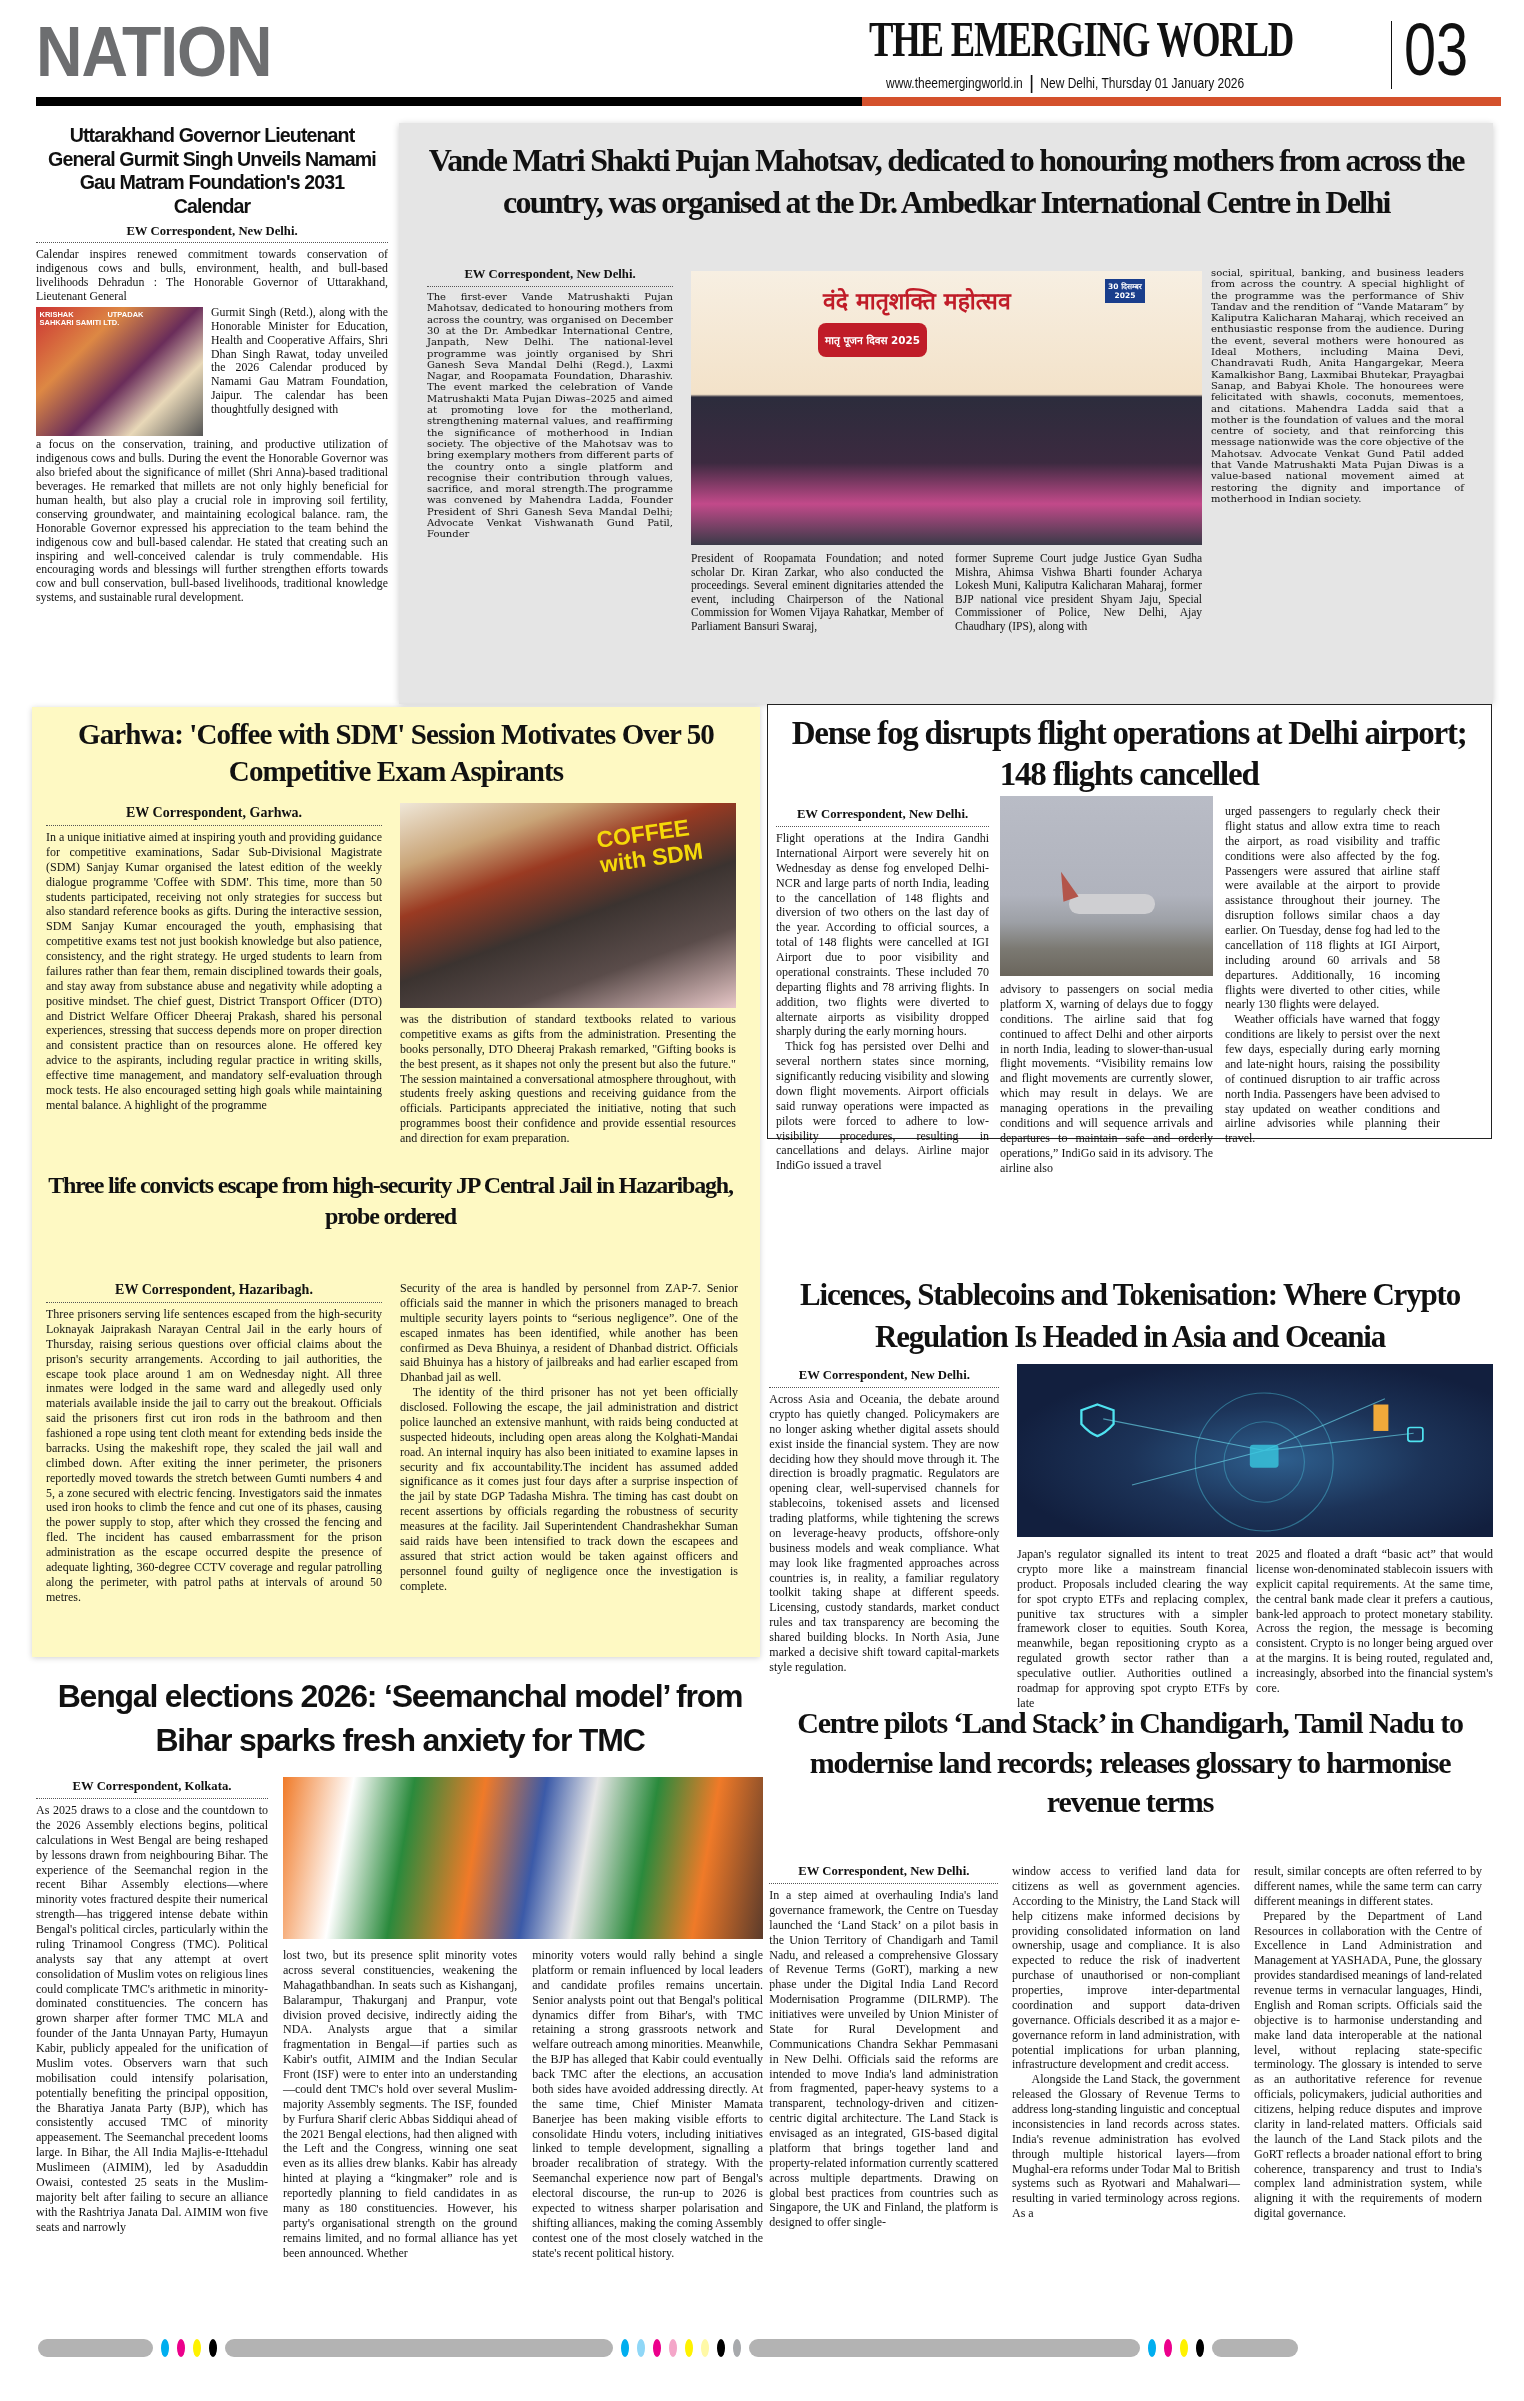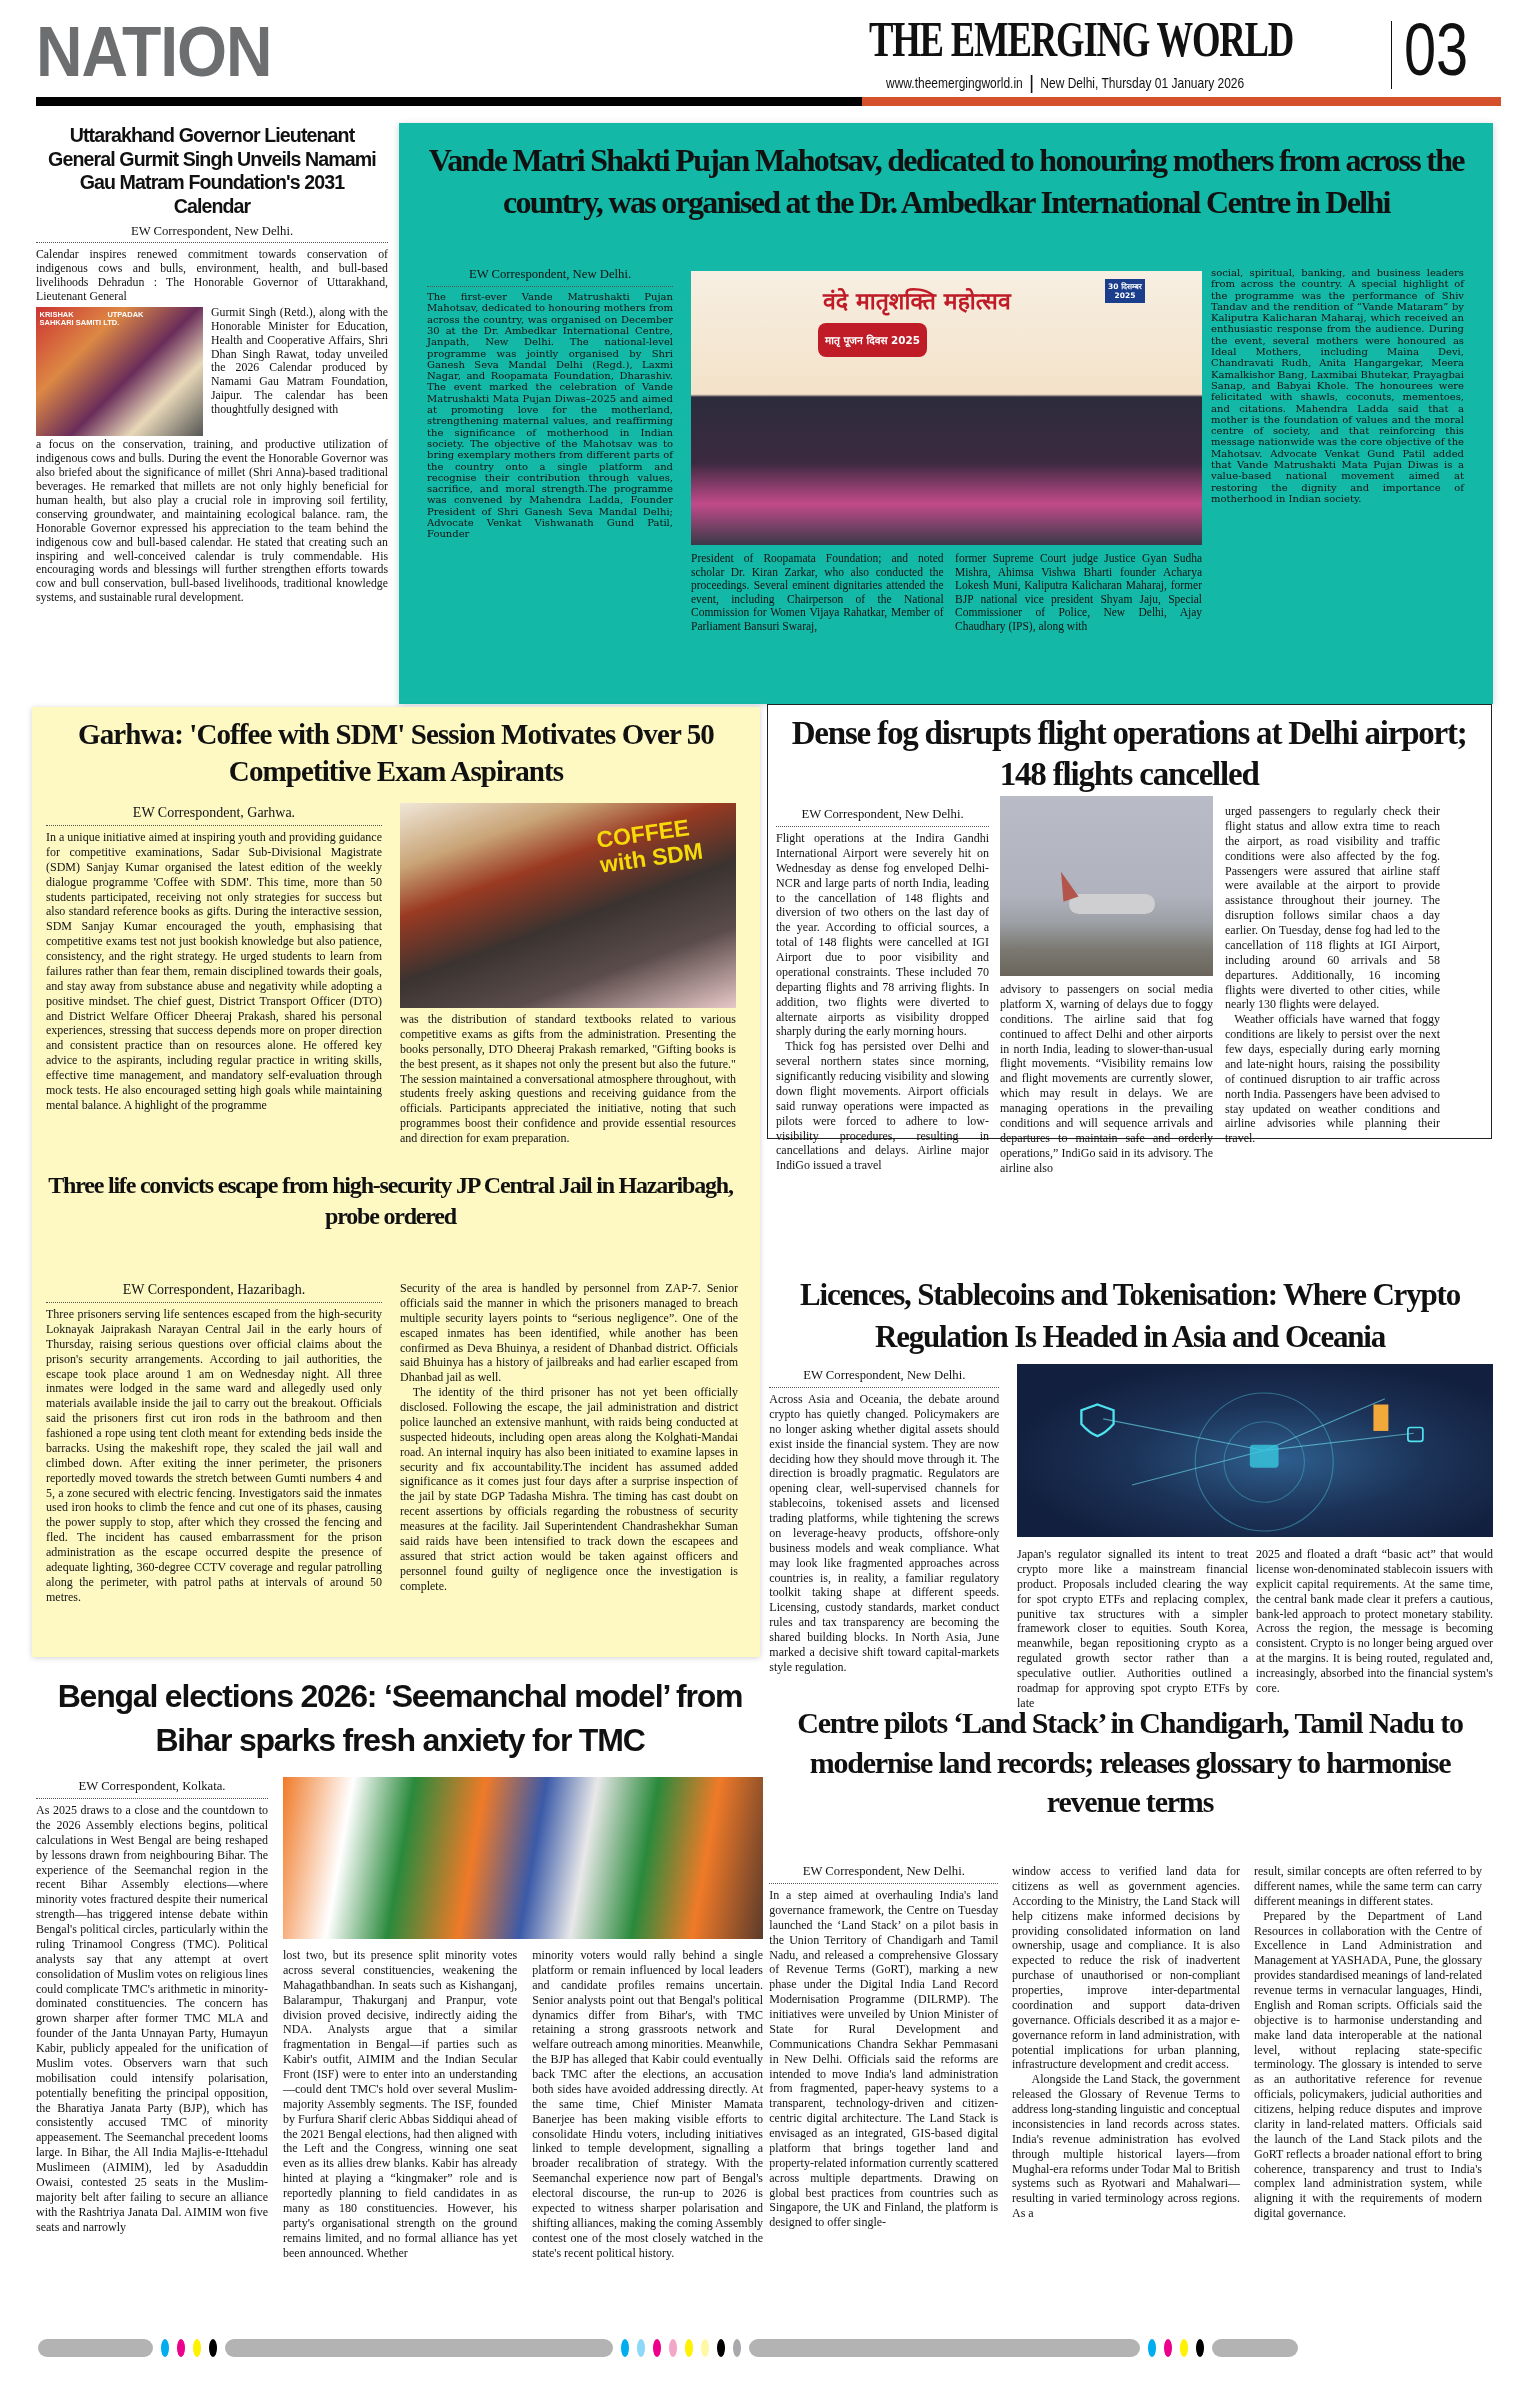--- a/index.html
+++ b/index.html
@@ -8,24 +8,24 @@
 .abs{position:absolute}
 .masthead-section{left:36px;top:17.3px;font-family:"Liberation Sans",sans-serif;font-weight:bold;font-size:70px;color:#6d6e70;letter-spacing:-1.2px;transform:scaleX(.92);transform-origin:left top;line-height:1}
 .masthead-title{left:869px;top:14px;font-family:"Liberation Serif",serif;font-weight:bold;font-size:51px;letter-spacing:-1.7px;transform:scaleX(.72);transform-origin:left top;line-height:1;white-space:nowrap}
 .masthead-meta{left:886px;top:74px;font-family:"Liberation Sans",sans-serif;font-size:15px;white-space:nowrap;transform:scaleX(.8);transform-origin:left top}
 .masthead-meta .sep{display:inline-block;width:1.2px;height:17.3px;background:#111;margin:0 10.4px;vertical-align:middle}
 .page-sep{left:1391px;top:21px;width:1.2px;height:68px;background:#111}
 .page-num{left:1404px;top:12.7px;font-family:"Liberation Sans",sans-serif;font-size:74px;line-height:1;transform:scaleX(.78);transform-origin:left top}
 .bar-black{left:36px;top:97px;width:826px;height:9.2px;background:#000}
 .bar-orange{left:862px;top:97px;width:639px;height:9.2px;background:#d4512c}
 .hl{font-family:"Liberation Serif",serif;font-weight:bold;text-align:center;line-height:1.18;letter-spacing:-0.6px}
-.byline{font-family:"Liberation Serif",serif;font-weight:normal;text-align:center;font-size:14px;padding-bottom:3.5px;border-bottom:1.2px dotted #555;margin-bottom:4.6px}
+.byline{font-family:"Liberation Serif",serif;font-weight:bold;text-align:center;font-size:14px;padding-bottom:3.5px;border-bottom:1.2px dotted #555;margin-bottom:4.6px}
 .body{font-family:"Liberation Serif",serif;font-size:12.4px;line-height:1.22;text-align:justify}
 .panel{background:#fef9c3;box-shadow:0 1.2px 5.8px rgba(0,0,0,.18)}
-.card{background:#14b8a6;box-shadow:0 1.2px 7px rgba(0,0,0,.2)}
+.card{background:#e5e5e5;box-shadow:0 1.2px 7px rgba(0,0,0,.2)}
 .photo{overflow:hidden}
 .cols{display:flex;gap:10.4px}
 .reg-strip{display:flex;align-items:center;gap:8px}
 .pill{height:18.4px;border-radius:9.2px;background:#b3b3b3}
 .dot{width:8px;height:18.4px;border-radius:50%}
 </style>
 </head>
 <body>
 
 <div class="abs masthead-section">NATION</div>

